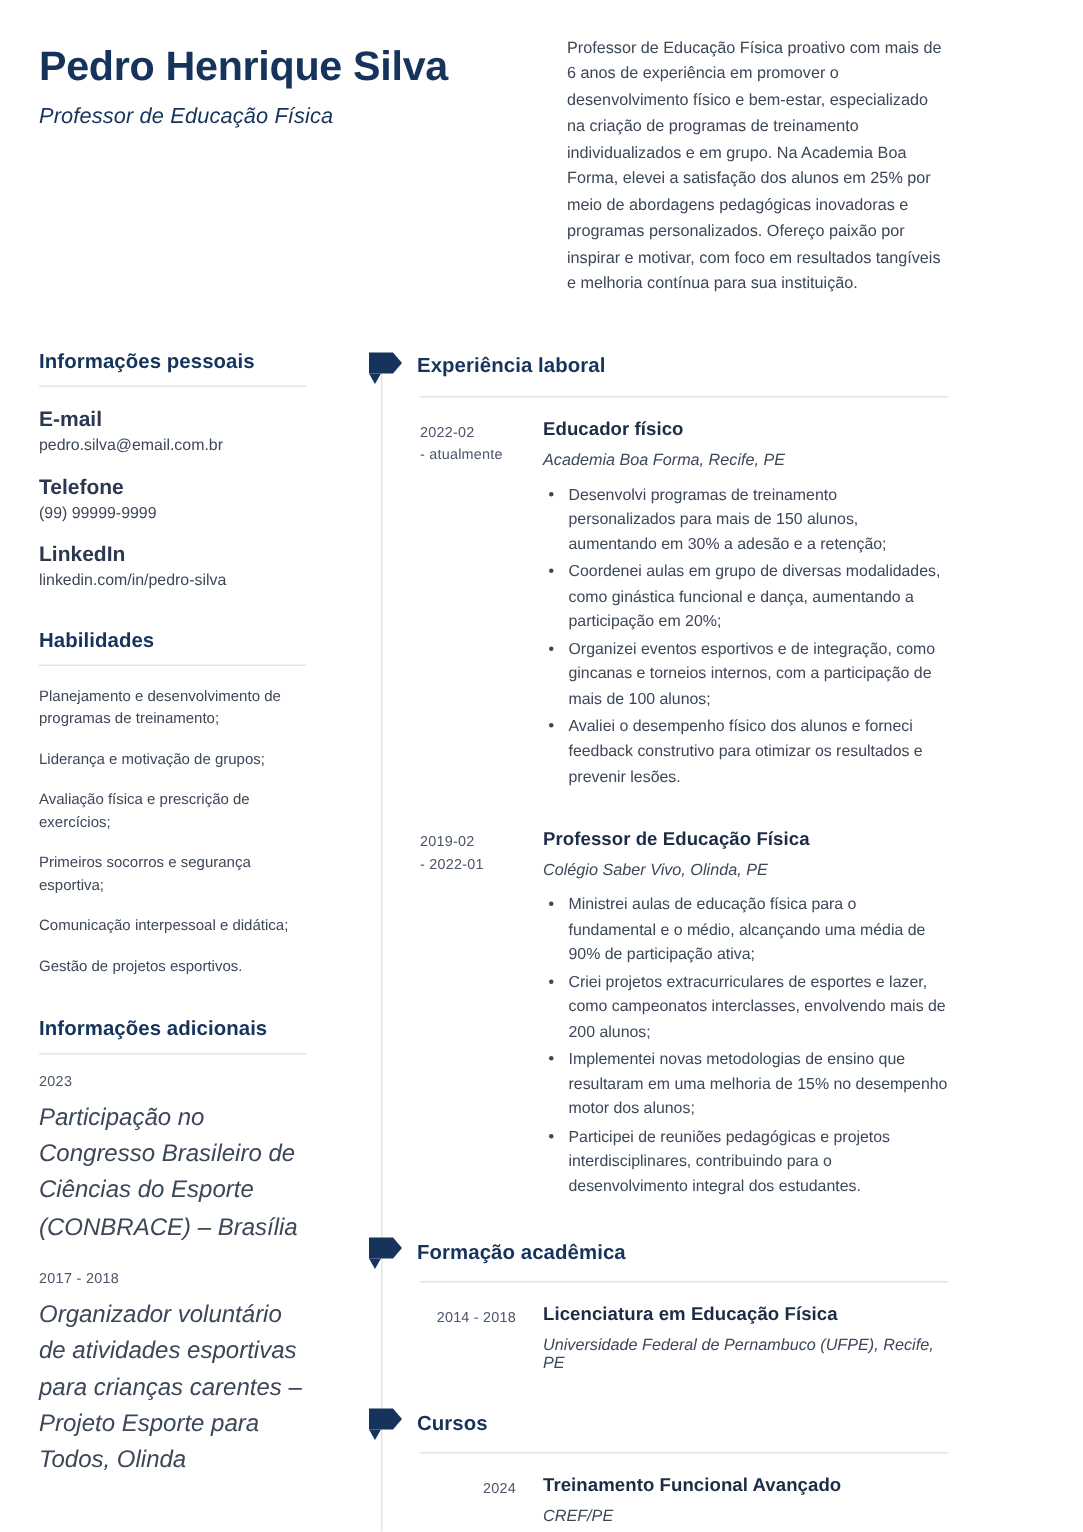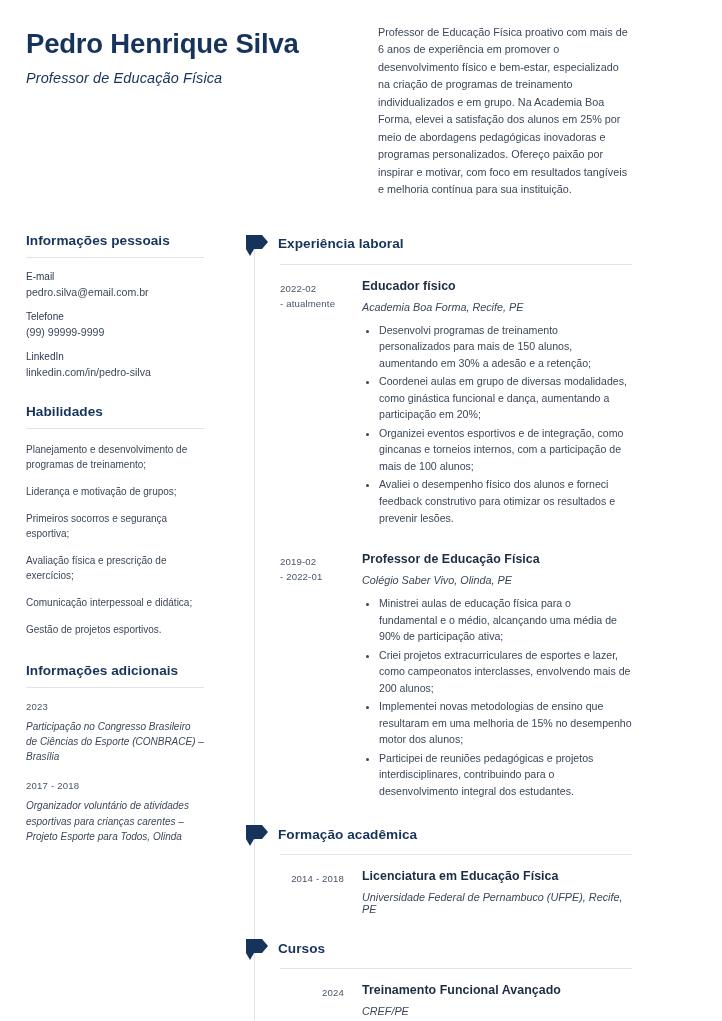--- a/index.html
+++ b/index.html
@@ -94,22 +94,22 @@
   .side-rule {
     height: 1px;
     background: #e2e4e8;
     margin-top: 9px;
     margin-bottom: 13px;
   }
   .contact-block {
     margin-bottom: 13px;
   }
   .contact-label {
-    font-size: 10px;
-    font-weight: normal;
+    font-size: 14px;
+    font-weight: bold;
     color: #2b3850;
     margin-bottom: 4px;
   }
   .contact-value {
     font-size: 10.6px;
     color: #3c4758;
     word-break: break-word;
   }
   .skill-item {
     font-size: 10px;
@@ -120,21 +120,21 @@
   .addl-entry {
     margin-bottom: 16px;
   }
   .addl-date {
     font-size: 9.6px;
     color: #4a5568;
     margin-bottom: 7px;
     letter-spacing: 0.2px;
   }
   .addl-text {
-    font-size: 10px;
+    font-size: 16px;
     font-style: italic;
     color: #3c4758;
     line-height: 1.52;
   }
 
   
   .main-rail {
     position: absolute;
     left: 0px;
     top: 6px;
@@ -257,22 +257,22 @@
           <div class="contact-label">LinkedIn</div>
           <div class="contact-value">linkedin.com/in/pedro-silva</div>
         </div>
       </div>
 
       <div class="side-section" style="margin-top:4px;">
         <div class="side-heading">Habilidades</div>
         <div class="side-rule"></div>
         <div class="skill-item">Planejamento e desenvolvimento de programas de treinamento;</div>
         <div class="skill-item">Liderança e motivação de grupos;</div>
+        <div class="skill-item">Avaliação física e prescrição de exercícios;</div>
         <div class="skill-item">Primeiros socorros e segurança esportiva;</div>
-        <div class="skill-item">Avaliação física e prescrição de exercícios;</div>
         <div class="skill-item">Comunicação interpessoal e didática;</div>
         <div class="skill-item">Gestão de projetos esportivos.</div>
       </div>
 
       <div class="side-section" style="margin-top:10px;">
         <div class="side-heading">Informações adicionais</div>
         <div class="side-rule"></div>
 
         <div class="addl-entry">
           <div class="addl-date">2023</div>

